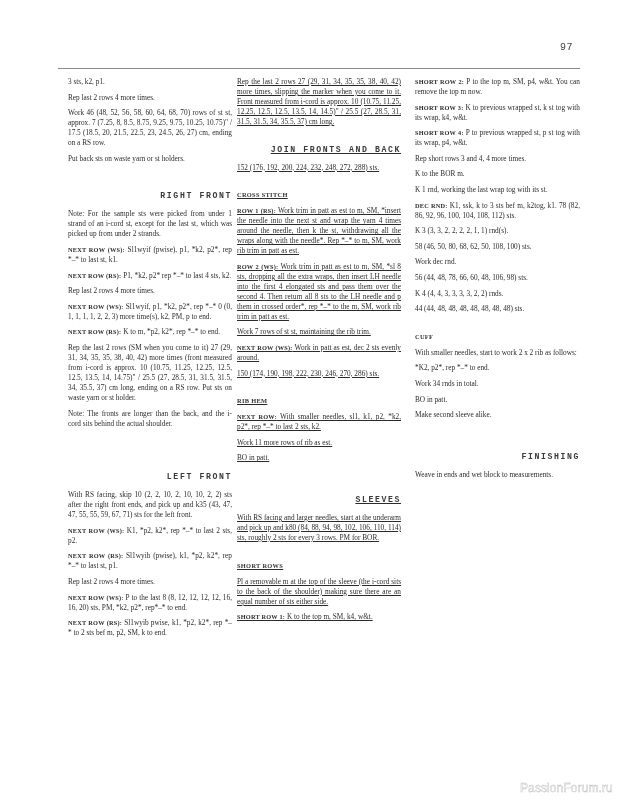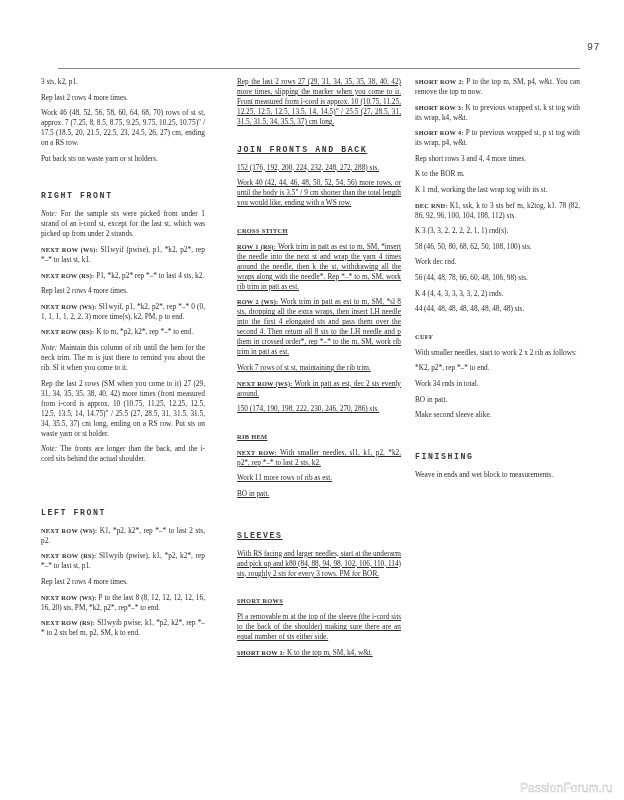--- a/index.html
+++ b/index.html
@@ -1,39 +1,39 @@
 <!DOCTYPE html>
 <html><head>
   <meta charset="utf-8">
   <style>
     * { box-sizing: border-box; margin: 0; padding: 0; }
     html, body { width: 624px; height: 800px; background: #ffffff; overflow: hidden; }
     body { position: relative; font-family: "Liberation Serif", "DejaVu Serif", serif; color: #2b2b2b; }
     .page-number {
-      position: absolute; top: 42px; left: 560px; width: 40px; text-align: right;
+      position: absolute; top: 42px; left: 560px; width: 40px; 
       font-family: "Liberation Mono", "DejaVu Sans Mono", monospace; font-size: 10px; color: #444; letter-spacing: 0.5px;
     }
     .rule {
       position: absolute; top: 68px; left: 58px; width: 522px; height: 1px; background: #8a8a8a;
     }
     .col { position: absolute; font-size: 7.3px; line-height: 10px; text-align: justify; }
-    .col-left { left: 41px; top: 77px; width: 164px; }
+    .col-left { left: 68px; top: 77px; width: 164px; }
     .col-mid { left: 237px; top: 77px; width: 164px; text-decoration: underline; }
     .col-right { left: 415px; top: 77px; width: 165px; }
     .p { margin-bottom: 5.6px; }
     .section-title {
       font-family: "Liberation Mono", "DejaVu Sans Mono", monospace; font-size: 8.2px; letter-spacing: 1.6px;
-      color: #3a3a3a; margin-bottom: 8px; text-align: left; text-transform: uppercase;
+      color: #3a3a3a; margin-bottom: 8px; text-align: right; text-transform: uppercase;
     }
     .subhead {
       font-family: "Liberation Serif", "DejaVu Serif", serif; font-weight: bold; font-size: 6.4px;
       letter-spacing: 0.3px; text-transform: uppercase; margin-bottom: 6px; color: #333;
     }
     .lbl { font-weight: bold; font-size: 6.3px; letter-spacing: 0.2px; text-transform: uppercase; }
-    .note-lbl { font-style: italic; }
+    .note-lbl { }
     .watermark {
       position: absolute; left: 520px; top: 781px; font-family: "Liberation Sans", "DejaVu Sans", sans-serif;
       font-size: 12px; color: #ffffff; -webkit-text-stroke: 0.4px #b8b8b8; letter-spacing: 0.1px;
     }
   </style>
 </head>
 <body>
 
 <div class="page-number">97</div>
 <div class="rule"></div>
@@ -45,40 +45,39 @@
   <p class="p">Put back sts on waste yarn or st holders.</p>
 
   <div style="height:22px"></div>
   <h2 class="section-title">RIGHT FRONT</h2>
   <p class="p"><span class="note-lbl">Note:</span><span> For the sample sts were picked from under 1 strand of an i-cord st, except for the last st, which was picked up from under 2 strands.</span></p>
   <p class="p"><span class="lbl">NEXT ROW (WS):</span><span> Sl1wyif (pwise), p1, *k2, p2*, rep *–* to last st, k1.</span></p>
   <p class="p"><span class="lbl">NEXT ROW (RS):</span><span> P1, *k2, p2* rep *–* to last 4 sts, k2.</span></p>
   <p class="p">Rep last 2 rows 4 more times.</p>
   <p class="p"><span class="lbl">NEXT ROW (WS):</span><span> Sl1wyif, p1, *k2, p2*, rep *–* 0 (0, 1, 1, 1, 1, 2, 2, 3) more time(s), k2, PM, p to end.</span></p>
   <p class="p"><span class="lbl">NEXT ROW (RS):</span><span> K to m, *p2, k2*, rep *–* to end.</span></p>
-  <p class="p"><span class="note-lbl">Note:</span><span> Maintain this column of rib until the hem for the neck trim. The m is just there to remind you about the rib. Sl it when you come to it.</span></p>
   <p class="p">Rep the last 2 rows (SM when you come to it) 27 (29, 31, 34, 35, 35, 38, 40, 42) more times (front measured from i-cord is approx. 10 (10.75, 11.25, 12.25, 12.5, 12.5, 13.5, 14, 14.75)" / 25.5 (27, 28.5, 31, 31.5, 31.5, 34, 35.5, 37) cm long, ending on a RS row. Put sts on waste yarn or st holder.</p>
   <p class="p"><span class="note-lbl">Note:</span><span> The fronts are longer than the back, and the i-cord sits behind the actual shoulder.</span></p>
 
   <div style="height:38px"></div>
   <h2 class="section-title">LEFT FRONT</h2>
+  <p class="p">With RS facing, skip 10 (2, 2, 10, 2, 10, 10, 2, 2) sts after the right front ends, and pick up and k35 (43, 47, 47, 55, 55, 59, 67, 71) sts for the left front.</p>
   <p class="p"><span class="lbl">NEXT ROW (WS):</span><span> K1, *p2, k2*, rep *–* to last 2 sts, p2.</span></p>
   <p class="p"><span class="lbl">NEXT ROW (RS):</span><span> Sl1wyib (pwise), k1, *p2, k2*, rep *–* to last st, p1.</span></p>
   <p class="p">Rep last 2 rows 4 more times.</p>
   <p class="p"><span class="lbl">NEXT ROW (WS):</span><span> P to the last 8 (8, 12, 12, 12, 12, 16, 16, 20) sts, PM, *k2, p2*, rep*–* to end.</span></p>
   <p class="p"><span class="lbl">NEXT ROW (RS):</span><span> Sl1wyib pwise, k1, *p2, k2*, rep *–* to 2 sts bef m, p2, SM, k to end.</span></p>
 </div>
 
 <div class="col col-mid">
   <p class="p">Rep the last 2 rows 27 (29, 31, 34, 35, 35, 38, 40, 42) more times, slipping the marker when you come to it. Front measured from i-cord is approx. 10 (10.75, 11.25, 12.25, 12.5, 12.5, 13.5, 14, 14.5)" / 25.5 (27, 28.5, 31, 31.5, 31.5, 34, 35.5, 37) cm long.</p>
 
   <div style="height:12px"></div>
   <h2 class="section-title">JOIN FRONTS AND BACK</h2>
   <p class="p">152 (176, 192, 200, 224, 232, 248, 272, 288) sts.</p>
-  <p class="p">Work 40 (42, 44, 46, 48, 50, 52, 54, 56) more rows, or until the body is 3.5" / 9 cm shorter than the total length you would like, ending with a WS row.</p>
 
   <div style="height:12px"></div>
   <h3 class="subhead">CROSS STITCH</h3>
   <p class="p"><span class="lbl">ROW 1 (RS):</span><span> Work trim in patt as est to m, SM, *insert the needle into the next st and wrap the yarn 4 times around the needle, then k the st, withdrawing all the wraps along with the needle*. Rep *–* to m, SM, work rib trim in patt as est.</span></p>
   <p class="p"><span class="lbl">ROW 2 (WS):</span><span> Work trim in patt as est to m, SM, *sl 8 sts, dropping all the extra wraps, then insert LH needle into the first 4 elongated sts and pass them over the second 4. Then return all 8 sts to the LH needle and p them in crossed order*, rep *–* to the m, SM, work rib trim in patt as est.</span></p>
   <p class="p">Work 7 rows of st st, maintaining the rib trim.</p>
   <p class="p"><span class="lbl">NEXT ROW (WS):</span><span> Work in patt as est, dec 2 sts evenly around.</span></p>
   <p class="p">150 (174, 190, 198, 222, 230, 246, 270, 286) sts.</p>
 
   <div style="height:12px"></div>

